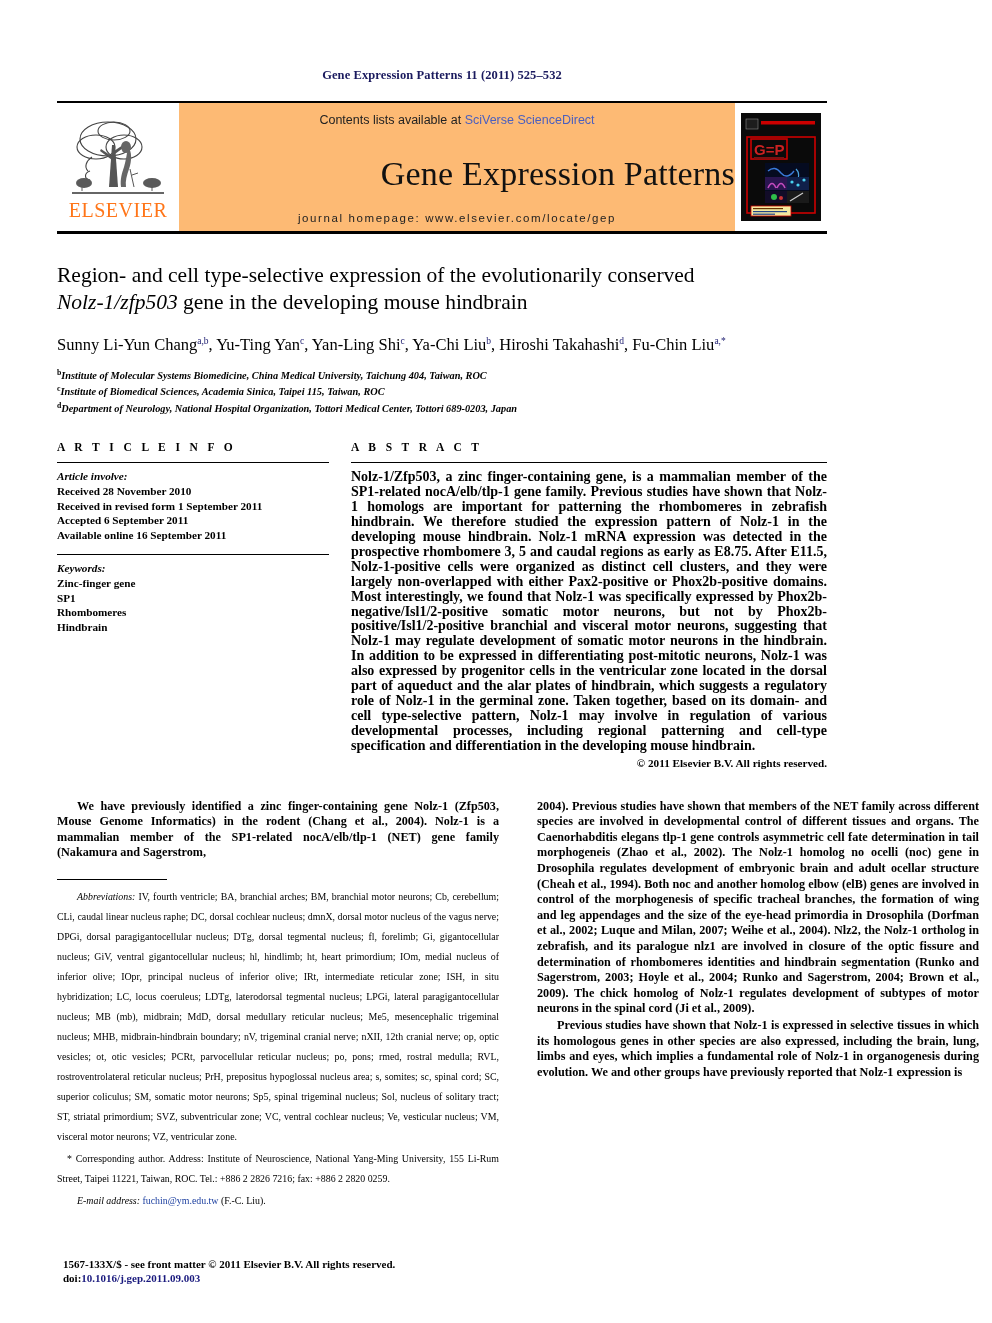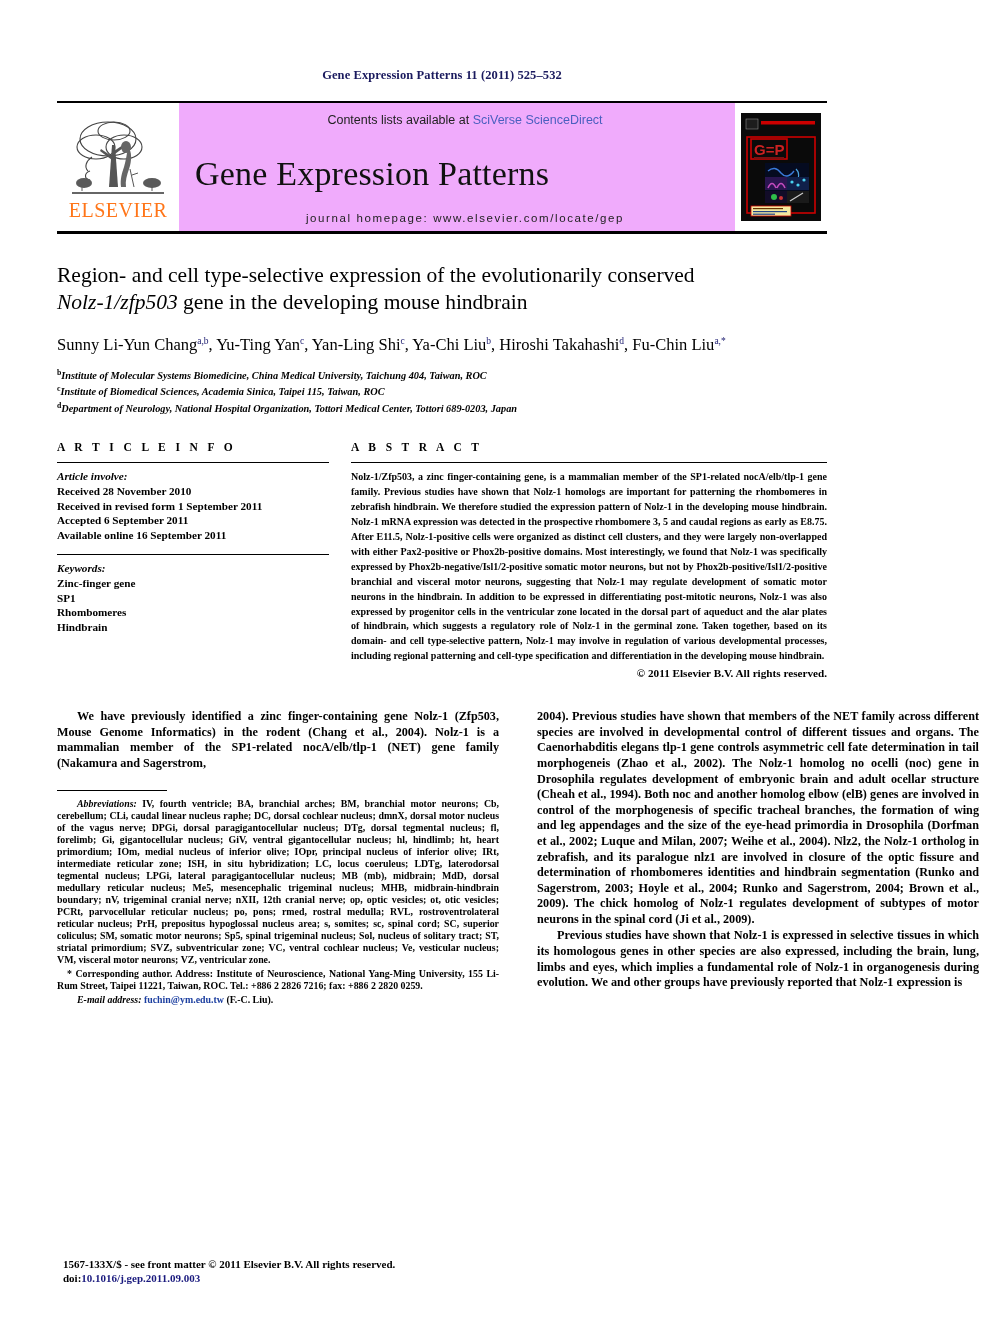--- a/index.html
+++ b/index.html
@@ -59,38 +59,38 @@
   .elsevier-word {
     color: #ff7518;
     font-family: "Liberation Serif", serif;
     font-size: 20px;
     letter-spacing: 0.5px;
     line-height: 1;
     margin-top: 1px;
   }
   .journal-band {
     flex: 1 1 auto;
-    background: #f0abfc;
+    background: #fdba74;
     display: flex;
     flex-direction: column;
     justify-content: space-between;
-    padding: 10px 0 0 16px;
+    padding: 10px 0 0 0;
     position: relative;
   }
   .contents-line {
     text-align: center;
     font-family: "Liberation Sans", sans-serif;
     font-size: 12.5px;
     color: #222;
   }
   .contents-line .sd-link {
     color: #4a5fbf;
   }
   .journal-name {
-    text-align: left;
+    text-align: right;
     font-family: "Liberation Serif", serif;
     font-size: 34px;
     color: #111;
     margin-top: 24px;
     letter-spacing: 0.2px;
   }
   .homepage-line {
     text-align: center;
     font-family: "Liberation Sans", sans-serif;
     font-size: 11.5px;
@@ -180,21 +180,21 @@
   }
   .info-group .lbl {
     font-style: italic;
   }
   .info-sep {
     border-top: 1px solid #000;
     margin-top: 12px;
   }
   .abstract-body {
     padding-top: 7px;
-    font-size: 10px;
+    font-size: 14px;
     line-height: 14.9px;
     text-align: justify;
     font-weight: bold;
   }
   .copyright {
     text-align: right;
     margin-top: 3px;
     font-size: 11.2px;
     font-weight: bold;
   }
@@ -217,23 +217,23 @@
   p.para + p.para { margin-top: 1px; }
   .ital { font-style: italic; }
 
   .footnote-rule {
     border-top: 1px solid #000;
     width: 110px;
     margin: 18px 0 7px 0;
   }
   .footnote {
     font-size: 9.9px;
-    line-height: 12px;
+    line-height: 20px;
     text-align: justify;
-    font-weight: bold;
+    font-weight: normal;
   }
   .footnote .lbl { font-style: italic; }
   .footnote p { margin: 0; }
   .footnote p.indent { text-indent: 10px; margin-top: 2px; }
   .footnote p.indent2 { text-indent: 20px; margin-top: 2px; }
   .mail { color: #1c3fa0; }
 
   
   .page-footer {
     position: absolute;

